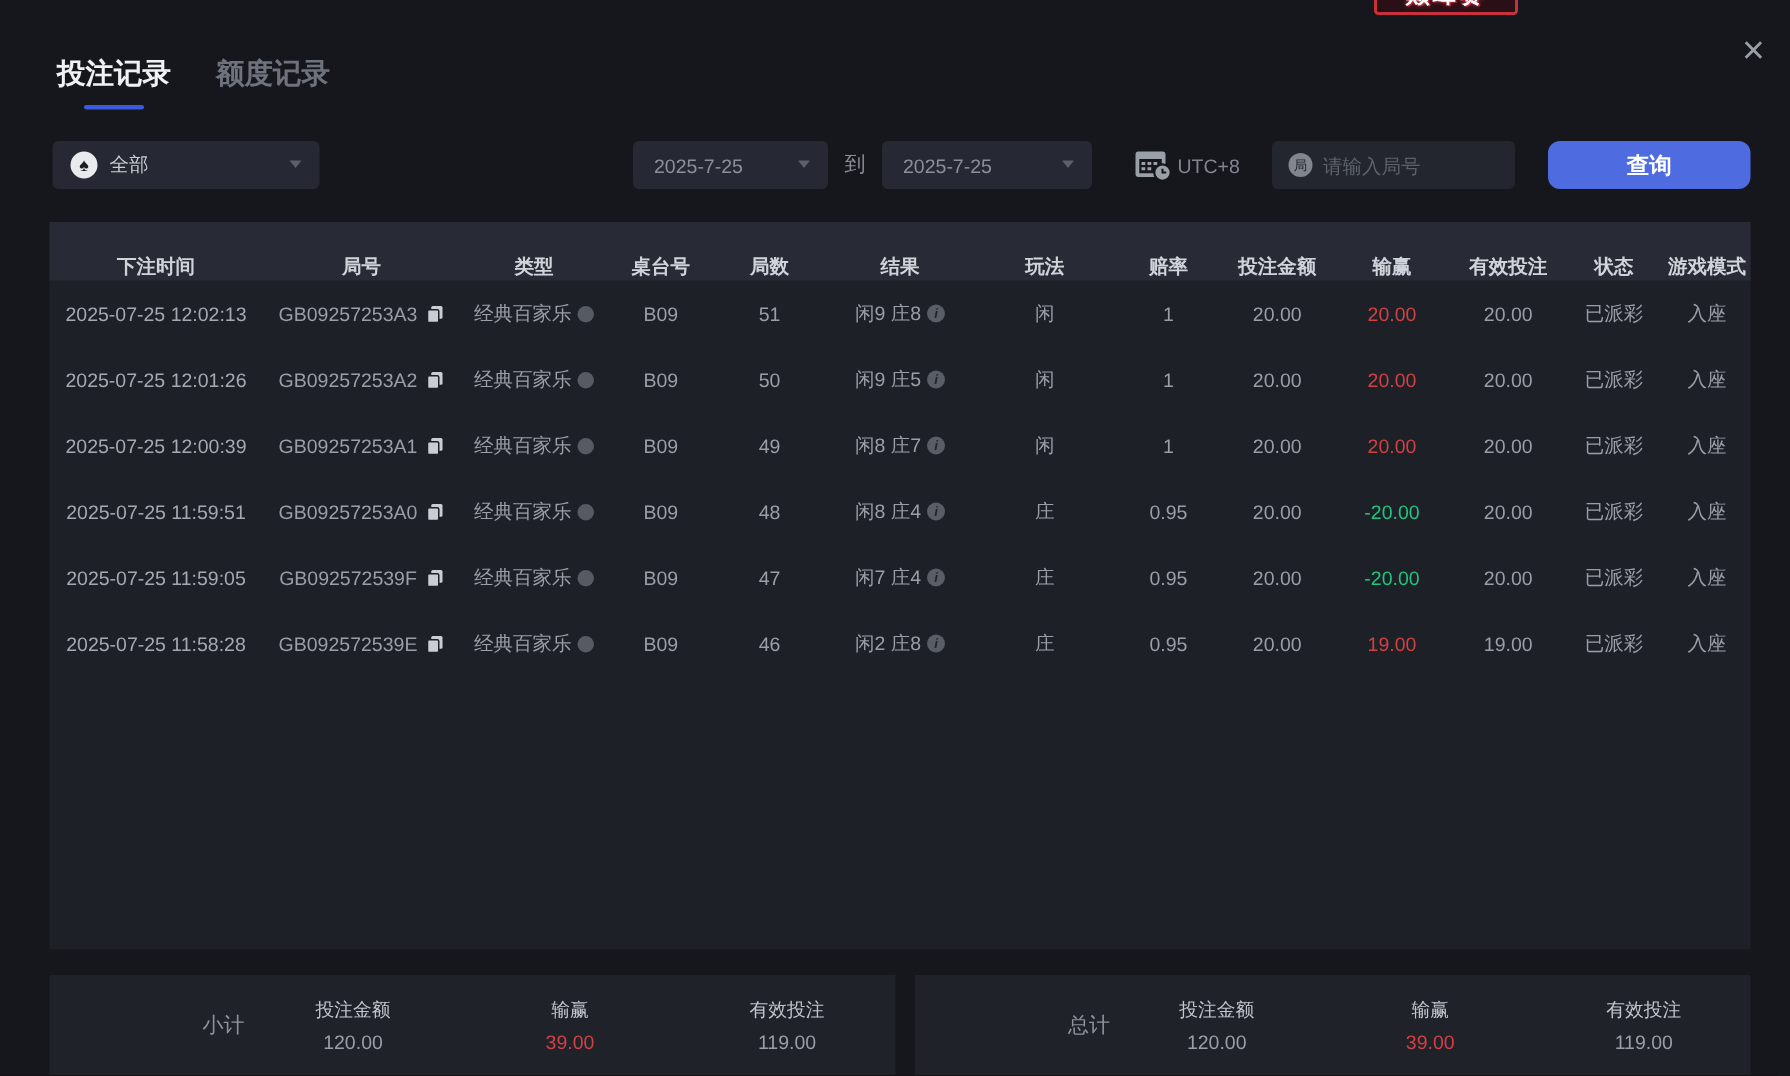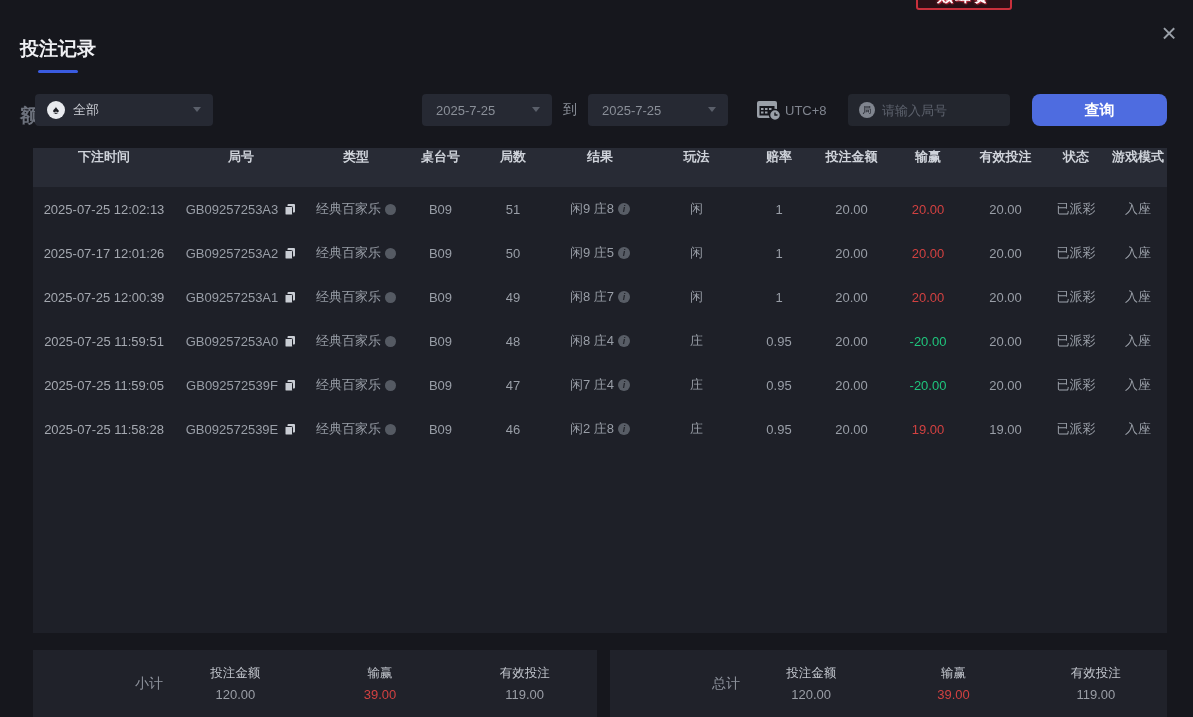--- a/index.html
+++ b/index.html
@@ -21,21 +21,21 @@
     text-shadow:0 0 3px #e03545, 1px 1px 0 #a02030;
   }
 
   .close-btn {
     position:absolute; right:12px; top:22px; width:24px; height:24px;
     color:#9aa0a8; font-size:26px; line-height:22px; text-align:center;
     cursor:pointer; font-weight:300;
   }
 
   
-  .tabs { position:absolute; left:20px; top:36px; display:flex; gap:30px;flex-direction:column; }
+  .tabs { position:absolute; left:38px; top:36px; display:flex; gap:30px; }
   .tab { font-size:19px; font-weight:600; color:#6d727d; cursor:pointer; text-align:center; }
   .tab.active { color:#f0f1f4; }
   .tab .underline { width:40px; height:3px; border-radius:2px; background:transparent; margin:8px auto 0; }
   .tab.active .underline { background:#3a5be0; }
 
   
   .filters { position:absolute; left:0; top:94px; width:100%; height:32px; }
   .ctrl {
     position:absolute; height:32px; background:#262933; border-radius:4px;
     display:flex; align-items:center; font-size:13px; color:#c9ccd3; cursor:pointer;
@@ -75,21 +75,21 @@
   .search-box input::placeholder { color:#5c616c; }
   .query-btn {
     position:absolute; left:1032px; width:135px; height:32px; background:#4e6ce0;
     border:none; border-radius:8px; color:#fff; font-size:15px; font-weight:600;
     cursor:pointer; font-family:inherit;
   }
 
   
   .table { position:absolute; left:33px; top:148px; width:1134px; height:485px; background:#1e2028; }
   .thead {
-    height:39px; background:#282b35; display:flex; align-items:flex-start;
+    height:39px; background:#282b35; display:flex; align-items:flex-end;
     font-size:13px; font-weight:600; color:#cfd3da;
   }
   .trow { height:44px; display:flex; align-items:center; font-size:13px; color:#999ea7; }
   .cell { text-align:center; display:flex; align-items:center; justify-content:center; gap:4px; }
   .c1{width:142px;} .c2{width:132px;} .c3{width:98px;} .c4{width:71px;} .c5{width:74px;}
   .c6{width:100px;} .c7{width:93px;} .c8{width:72px;} .c9{width:73px;} .c10{width:80px;}
   .c11{width:75px;} .c12{width:66px;} .c13{width:58px;}
   .trow .c1 { color:#a4a8b0; }
   .red { color:#d24141 !important; }
   .green { color:#1fc57c !important; }
@@ -220,21 +220,21 @@
         <div class="cell c7">闲</div>
         <div class="cell c8">1</div>
         <div class="cell c9">20.00</div>
         <div class="cell c10 red">20.00</div>
         <div class="cell c11">20.00</div>
         <div class="cell c12">已派彩</div>
         <div class="cell c13">入座</div>
       </div>
 
       <div class="trow">
-        <div class="cell c1">2025-07-17 12:01:26</div>
+        <div class="cell c1">2025-07-25 12:01:26</div>
         <div class="cell c2">
           <span>GB09257253A2</span>
           <span class="copy-icon">
             <svg width="12" height="13" viewBox="0 0 12 13">
               <rect x="3.5" y="1" width="7.5" height="8.5" rx="1" fill="#c9cdd4"></rect>
               <rect x="1" y="3.5" width="7.5" height="8.5" rx="1" fill="#c9cdd4" stroke="#1e2028" stroke-width="1"></rect>
             </svg>
           </span>
         </div>
         <div class="cell c3">

